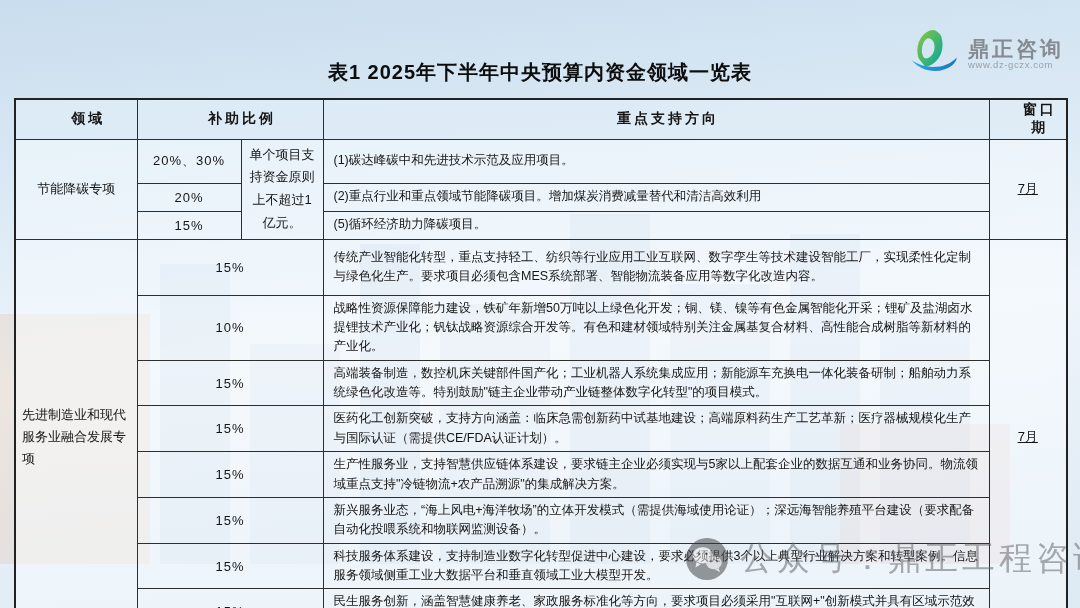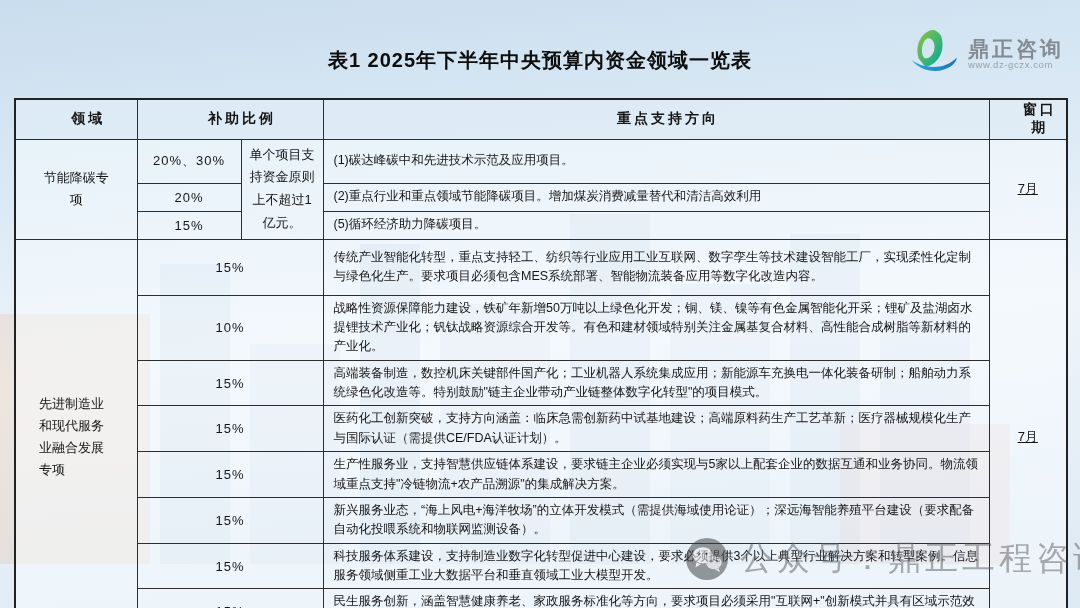--- a/index.html
+++ b/index.html
@@ -8,42 +8,42 @@
     font-family:"Liberation Sans","DejaVu Sans",sans-serif;
     background:linear-gradient(175deg,#c9ddee 0%,#dceaf5 30%,#eef4fa 55%,#dde9f3 100%);
   }
   .page{position:relative;width:1080px;height:608px;border-radius:28px;}
 
   
   .skyline{position:absolute;inset:0;pointer-events:none;}
   .b{position:absolute;bottom:44px;}
 
   .title{
-    position:absolute;top:47px;left:0;right:0;margin:0;
+    position:absolute;top:47px;left:0;right:0;margin:12px;
     text-align:center;font-size:20px;font-weight:bold;color:#0d0d0d;
     letter-spacing:1px;
   }
 
   .logo{position:absolute;top:28px;right:16px;display:flex;align-items:center;gap:7px;}
   .logo-txt{display:flex;flex-direction:column;line-height:1.1;}
   .logo-name{font-size:21px;font-weight:bold;color:#848b92;letter-spacing:3px;}
   .logo-url{font-size:9.5px;color:#9aa1a8;letter-spacing:0.6px;margin-top:0;}
 
   table.main{
     position:absolute;left:14px;top:98px;width:1052px;
     border-collapse:collapse;table-layout:fixed;
     border:2px solid #222;
   }
   table.main th,table.main td{
     border:1px solid #2e2e2e;color:#151515;
     background:rgba(250,253,255,0.50);
     overflow:hidden;
   }
   th{font-size:14px;font-weight:bold;letter-spacing:3px;background:rgba(224,237,247,0.72)!important;padding-left:25px;}
-  .area{font-size:13px;text-align:center;padding:0 23px;line-height:1.7;}
+  .area{font-size:13px;text-align:center;padding:0 6px;line-height:1.7;}
   .ratio{font-size:13px;text-align:center;letter-spacing:1px;}
   .note{font-size:13px;text-align:center;padding:0 7px;line-height:1.75;}
   .dir{font-size:12.5px;text-align:left;padding:3px 10px;line-height:1.55;}
   .window{font-size:13px;text-align:center;text-decoration:underline;}
 
   .watermark{
     position:absolute;left:686px;top:536px;z-index:6;
     display:flex;align-items:center;gap:12px;opacity:0.52;
   }
   .watermark-text{font-size:33px;color:#5f6367;letter-spacing:4px;white-space:nowrap;}

